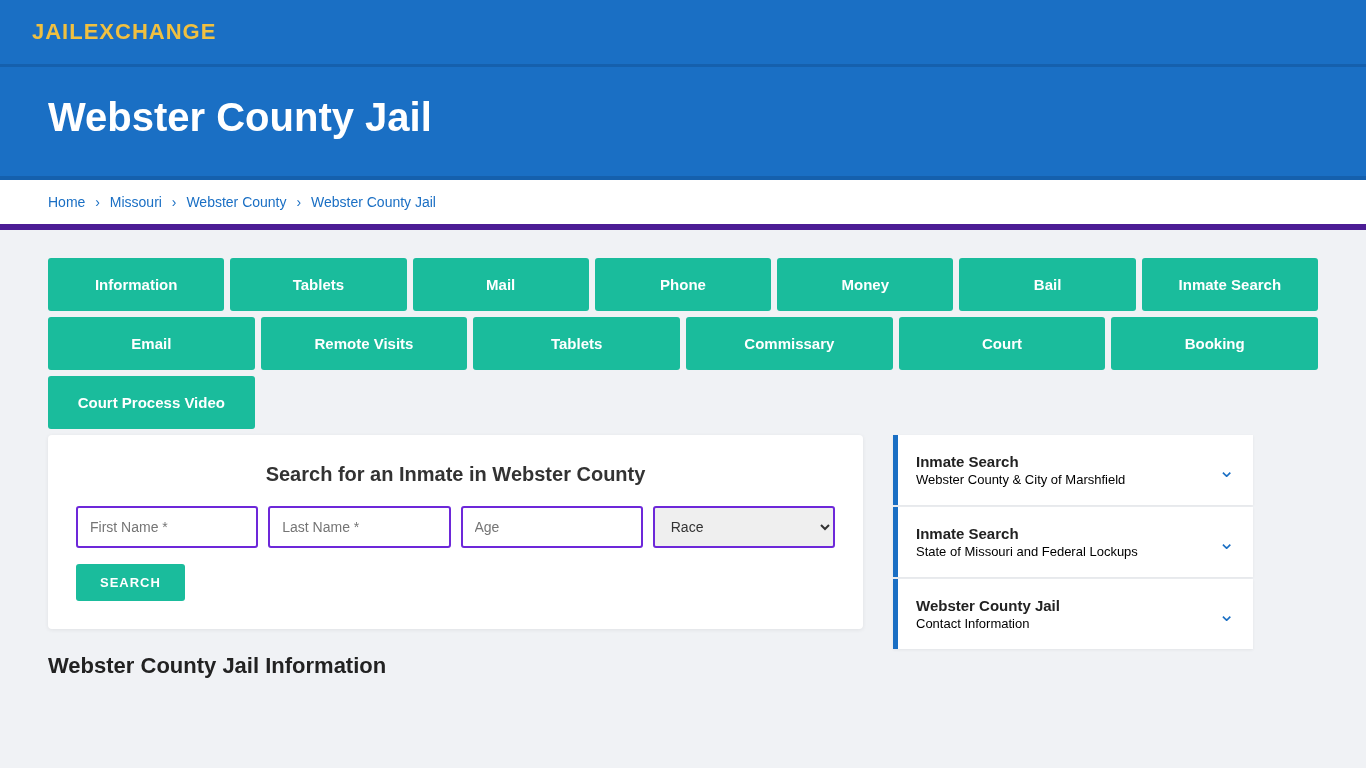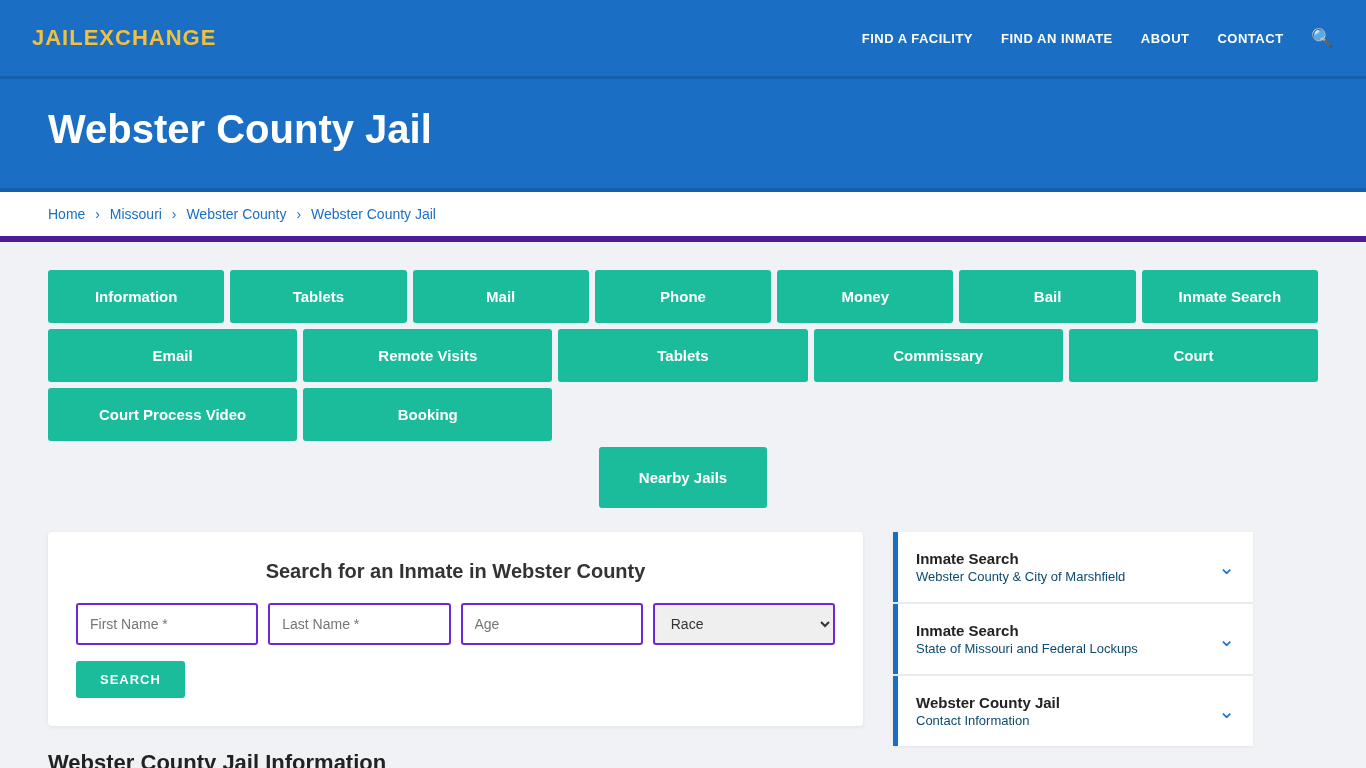--- a/index.html
+++ b/index.html
@@ -5,21 +5,21 @@
     * { margin: 0; padding: 0; box-sizing: border-box; }
     body { font-family: Arial, sans-serif; background: #f0f2f5; color: #333; }
 
     
     nav {
       background: #1a6fc4;
       display: flex;
       align-items: center;
       justify-content: space-between;
       padding: 0 32px;
-      height: 76px;
+      height: 64px;
     }
     .logo {
       font-size: 22px;
       font-weight: 900;
       color: #fff;
       letter-spacing: 1px;
     }
     .logo span { color: #f0c040; }
     .nav-links {
       display: flex;
@@ -75,21 +75,21 @@
 
     
     .buttons-grid {
       display: grid;
       grid-template-columns: repeat(7, 1fr);
       gap: 6px;
       margin-bottom: 6px;
     }
     .buttons-grid-row2 {
       display: grid;
-      grid-template-columns: repeat(5, 1fr);
+      grid-template-columns: repeat(6, 1fr);
       gap: 6px;
       margin-bottom: 6px;
     }
     .buttons-grid-row3 {
       display: flex;
       justify-content: center;
       margin-bottom: 24px;
     }
     .jail-btn {
       background: #1abc9c;
@@ -193,48 +193,41 @@
     }
     .sidebar-item-text {}
     .sidebar-item-text .title {
       font-size: 15px;
       font-weight: 700;
       color: #222;
       display: block;
     }
     .sidebar-item-text .subtitle {
       font-size: 13px;
-      color: #0c4a6e;
+      color: #000000;
       display: block;
       margin-top: 2px;
     }
     .chevron {
       color: #1a6fc4;
       font-size: 20px;
       font-weight: 300;
     }
 
     .nav-border {
       height: 3px;
       background: #1560ad;
     }
   </style>
 </head>
 <body>
 
 <nav>
   <div class="logo">
     <span>JAIL</span><span style="color:#f0c040">EXCHANGE</span>
-  </div>
-  <div class="nav-links">
-    <a href="#">FIND A FACILITY</a>
-    <a href="#">FIND AN INMATE</a>
-    <a href="#">ABOUT</a>
-    <a href="#">CONTACT</a>
-    <button class="search-icon-btn">🔍</button>
   </div>
 </nav>
 <div class="nav-border"></div>
 
 <div class="hero">
   <h1>Webster County Jail</h1>
 </div>
 
 <div class="breadcrumb">
   <a href="#">Home</a>
@@ -257,27 +250,24 @@
     <button class="jail-btn">Bail</button>
     <button class="jail-btn">Inmate Search</button>
   </div>
 
   <div class="buttons-grid-row2">
     <button class="jail-btn">Email</button>
     <button class="jail-btn">Remote Visits</button>
     <button class="jail-btn">Tablets</button>
     <button class="jail-btn">Commissary</button>
     <button class="jail-btn">Court</button>
+    <button class="jail-btn">Booking</button>
     <button class="jail-btn">Court Process Video</button>
-    <button class="jail-btn">Booking</button>
   </div>
 
-  <div class="buttons-grid-row3">
-    <button class="jail-btn-center">Nearby Jails</button>
-  </div>
 
   <div class="lower-section">
 
     <div>
       <div class="search-form-card">
         <h2>Search for an Inmate in Webster County</h2>
         <div class="search-fields">
           <input type="text" placeholder="First Name *" style="">
           <input type="text" placeholder="Last Name *" style="">
           <input type="text" placeholder="Age" style="">

